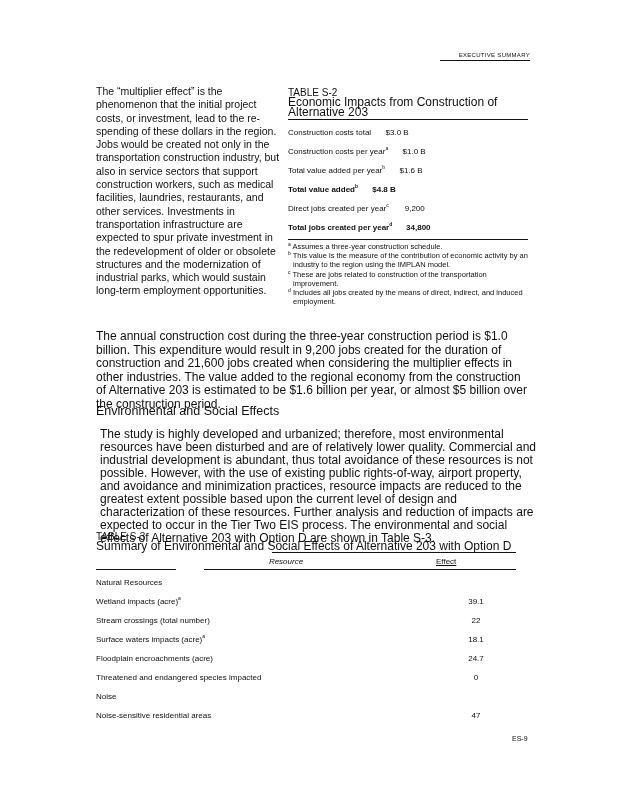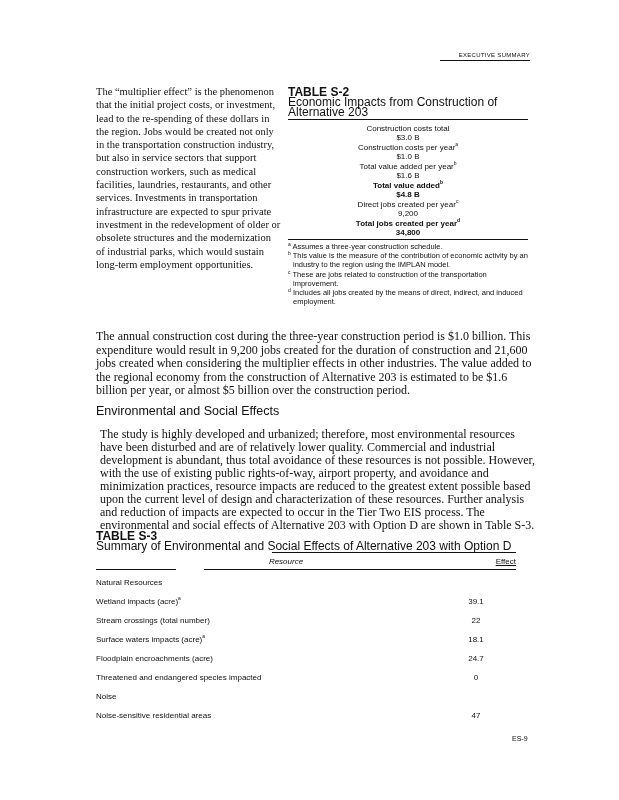--- a/index.html
+++ b/index.html
@@ -1,34 +1,34 @@
 <!DOCTYPE html>
 <html><head>
   <meta charset="utf-8">
   <style>
     html, body { margin: 0; padding: 0; background: #ffffff; }
     body { width: 619px; height: 800px; position: relative; overflow: hidden; color: #111; }
-    .serif { font-family: Liberation Serif, serif; }
+    .serif { font-family: Liberation Sans, sans-serif; }
     .sans { font-family: "Liberation Sans", "DejaVu Sans", sans-serif; }
 
     #running-header {
       position: absolute; left: 440px; top: 52px; width: 90px;
       text-align: right; font-size: 6px; letter-spacing: 0.3px;
       border-bottom: 1px solid #111; padding-bottom: 2px;
     }
 
     #intro-para {
       position: absolute; left: 96px; top: 85px; width: 186px;
       font-size: 10.5px; line-height: 13.3px; margin: 0;
     }
 
     #table-s2 { position: absolute; left: 288px; top: 88px; width: 240px; font-size: 8px; }
-    .tbl-label { font-size: 12px; line-height: 9px; font-weight: bold; }
+    .tbl-label { font-size: 10px; line-height: 9px; }
     .tbl-caption { font-size: 12px; line-height: 10px; padding-bottom: 2px; border-bottom: 1px solid #111; }
-    .s2-row { display: flex; justify-content: center; height: 19px; align-items: center; flex-direction: column; }
+    .s2-row { display: flex; justify-content: flex-start; height: 19px; align-items: center; }
     .s2-row .val { width: 52px; text-align: center; }
     .s2-row.bold { font-weight: bold; }
     .s2-rows { padding-top: 3px; border-bottom: 1px solid #111; padding-bottom: 2px; }
     .footnotes { padding-top: 2px; font-size: 7.5px; line-height: 9.2px; }
     .footnotes div { text-indent: -5px; padding-left: 5px; }
     sup { font-size: 5px; vertical-align: super; line-height: 0; }
 
     #cost-para {
       position: absolute; left: 96px; top: 330px; width: 436px;
       font-size: 12px; line-height: 13.6px; margin: 0;
@@ -41,21 +41,21 @@
     #env-para {
       position: absolute; left: 96px; top: 424px; width: 436px;
       font-size: 12px; line-height: 13px; margin: 4px;
     }
 
     #table-s3 { position: absolute; left: 96px; top: 532px; width: 420px; font-size: 8px; }
     #table-s3 .tbl-caption { border-bottom: none; position: relative; }
     #table-s3 .caption-rule { position: absolute; left: 176px; right: 0; bottom: 0; border-bottom: 1px solid #111; }
     .s3-header { display: flex; height: 16px; align-items: center; position: relative; }
     .s3-header .res { width: 340px; text-align: center; padding-left: 40px; box-sizing: border-box; font-style: italic; }
-    .s3-header .eff { width: 80px; text-align: right; text-decoration: underline; }
+    .s3-header .eff { width: 80px; text-align: left; text-decoration: underline; }
     .s3-rules { position: relative; height: 1px; }
     .s3-rules .r1 { position: absolute; left: 0; width: 80px; border-bottom: 1px solid #111; top: 0; }
     .s3-rules .r2 { position: absolute; left: 108px; right: 0; border-bottom: 1px solid #111; top: 0; }
     .s3-row { display: flex; height: 19px; align-items: center; }
     .s3-row .res { width: 340px; }
     .s3-row .eff { width: 80px; text-align: center; }
     .s3-row.section .res { font-weight: normal; }
 
     #page-number { position: absolute; left: 512px; top: 735px; font-size: 7px; }
   </style>

